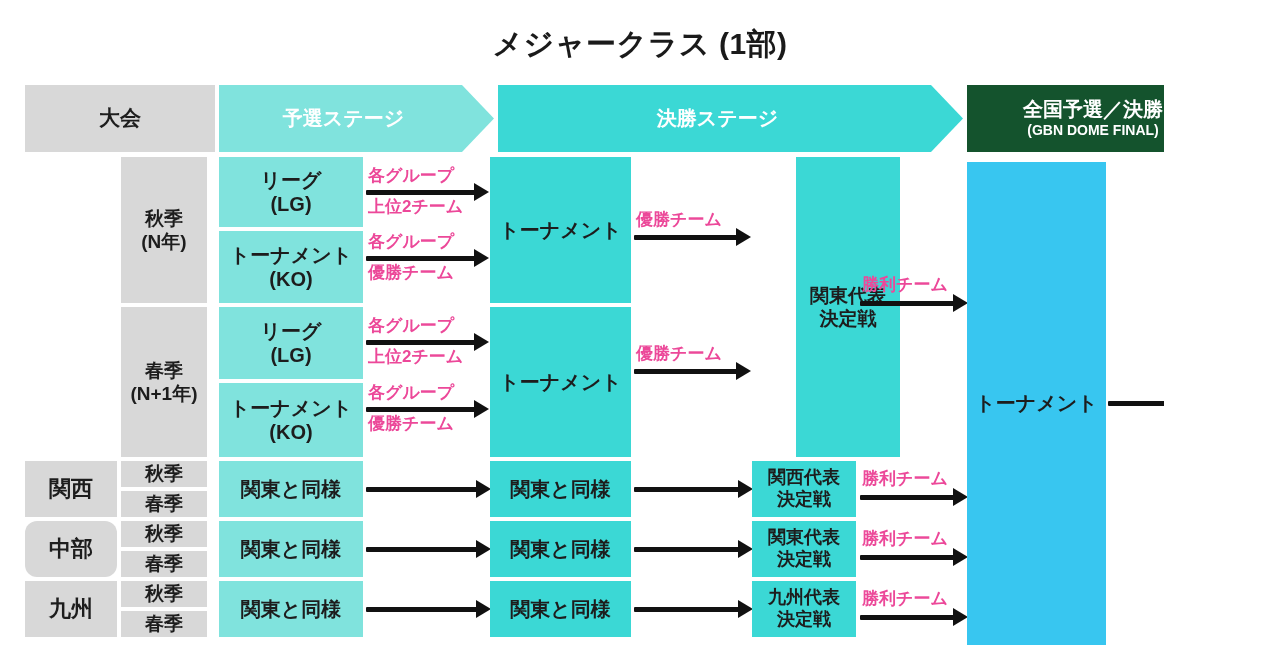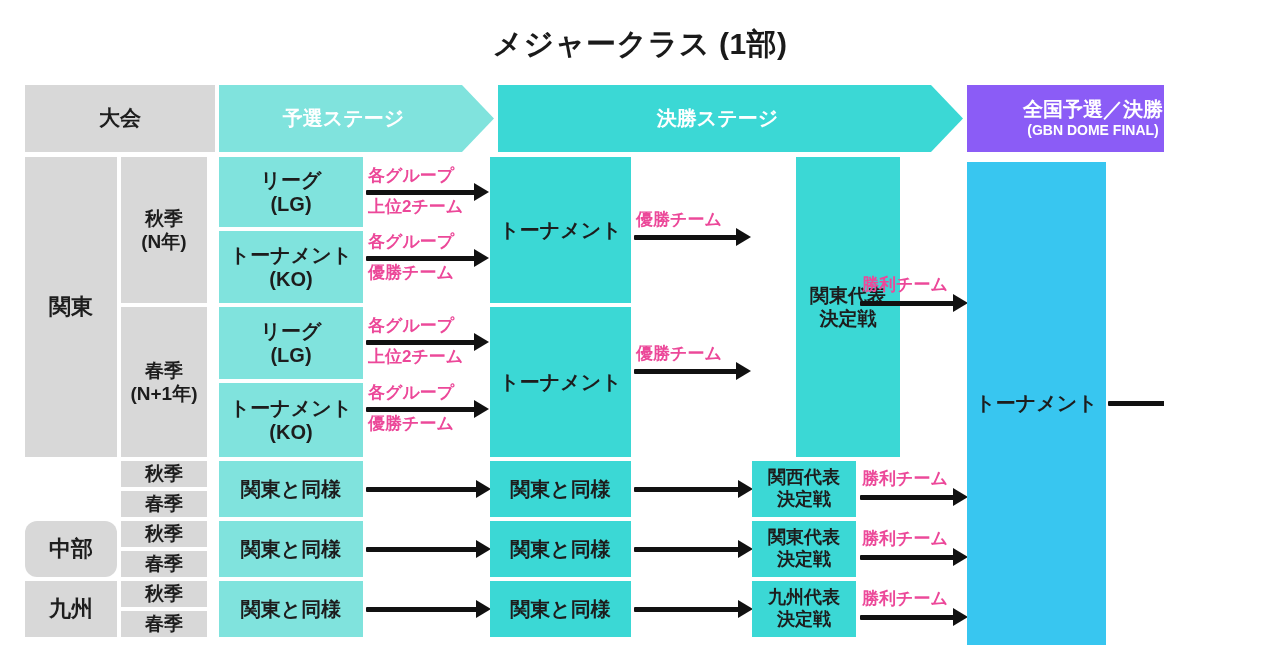--- a/index.html
+++ b/index.html
@@ -23,21 +23,21 @@
   .hdr-plain .lbl{font-size:21px;}
 
   .chev{color:#ffffff;}
   .chev .lbl{font-size:20px;}
   .chev .sub{font-size:14px;font-weight:bold;display:block;}
 
   .chev-a{background:#80e3dd;
     clip-path:polygon(0 0, calc(100% - 32px) 0, 100% 50%, calc(100% - 32px) 100%, 0 100%);}
   .chev-b{background:#3bd8d5;
     clip-path:polygon(0 0, calc(100% - 32px) 0, 100% 50%, calc(100% - 32px) 100%, 0 100%);}
-  .chev-c{background:#8b5cf6;
+  .chev-c{background:#14532d;
     clip-path:polygon(0 0, calc(100% - 32px) 0, 100% 50%, calc(100% - 32px) 100%, 0 100%);}
 
   
   .box{position:absolute;display:flex;align-items:center;justify-content:center;
        text-align:center;font-weight:bold;line-height:1.22;color:#1d1d1d;}
   .gray{background:#d8d8d8;}
   .teal-l{background:#80e3dd;}
   .teal-d{background:#3bd8d5;}
   .blue{background:#38c6f0;}
 
@@ -77,22 +77,22 @@
     <span class="lbl" style="margin-right:26px;">決勝ステージ</span>
   </div>
 
   <div class="hdr chev chev-c" style="left:967px;width:278px;">
     <span class="lbl" style="margin-right:26px;">
       <span>全国予選／決勝</span>
       <span class="sub">(GBN DOME FINAL)</span>
     </span>
   </div>
 
-  <div class="box gray f22" style="left:25px;top:157px;width:92px;height:300px;">
-    <span>関東</span>
+  <div class="box gray f22" style="left:25px;top:461px;width:92px;height:56px;">
+    <span>関西</span>
   </div>
   <div class="box gray f22" style="left:25px;top:521px;width:92px;height:56px;border-radius:12px;">
     <span>中部</span>
   </div>
   <div class="box gray f22" style="left:25px;top:581px;width:92px;height:56px;justify-content:center;">
     <span>九州</span>
   </div>
 
   <div class="box gray f19" style="left:121px;top:157px;width:86px;height:146px;flex-direction:column;">
     <span>秋季</span>

